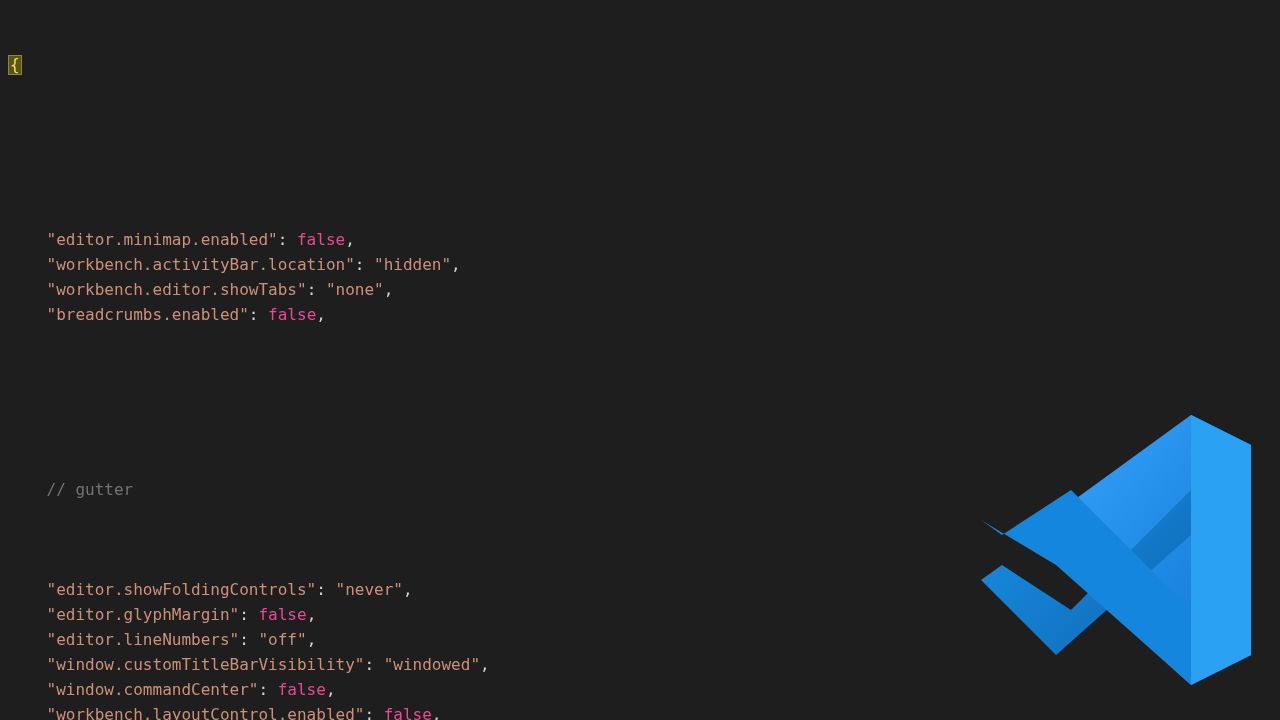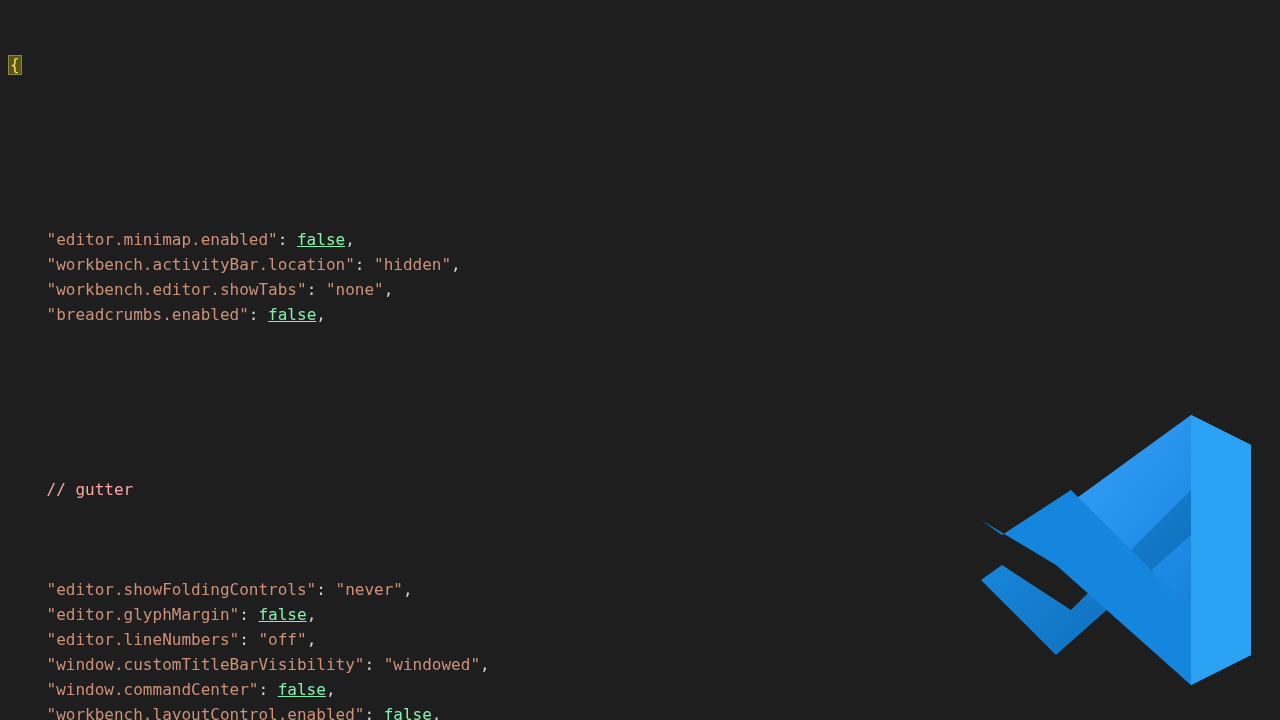--- a/index.html
+++ b/index.html
@@ -28,23 +28,23 @@
   .brace-hl {
     display: inline-block;
     background: #575711;
     border: 1px solid #888844;
     line-height: 18px;
     padding: 0 1px;
     color: #ffd86e;
   }
   .indent { display: inline-block; }
   .c-string { color: #ce9178; }
-  .c-bool   { color: #86efac; text-decoration: underline; }
+  .c-bool   { color: #ec4899; }
   .c-punc   { color: #d4d4d4; }
-  .c-comment{ color: #fca5a5; }
+  .c-comment{ color: #737373; }
 
   .logo {
     position: absolute;
     right: 14px;
     bottom: 20px;
     width: 300px;
     height: 300px;
     pointer-events: none;
   }
 </style>

